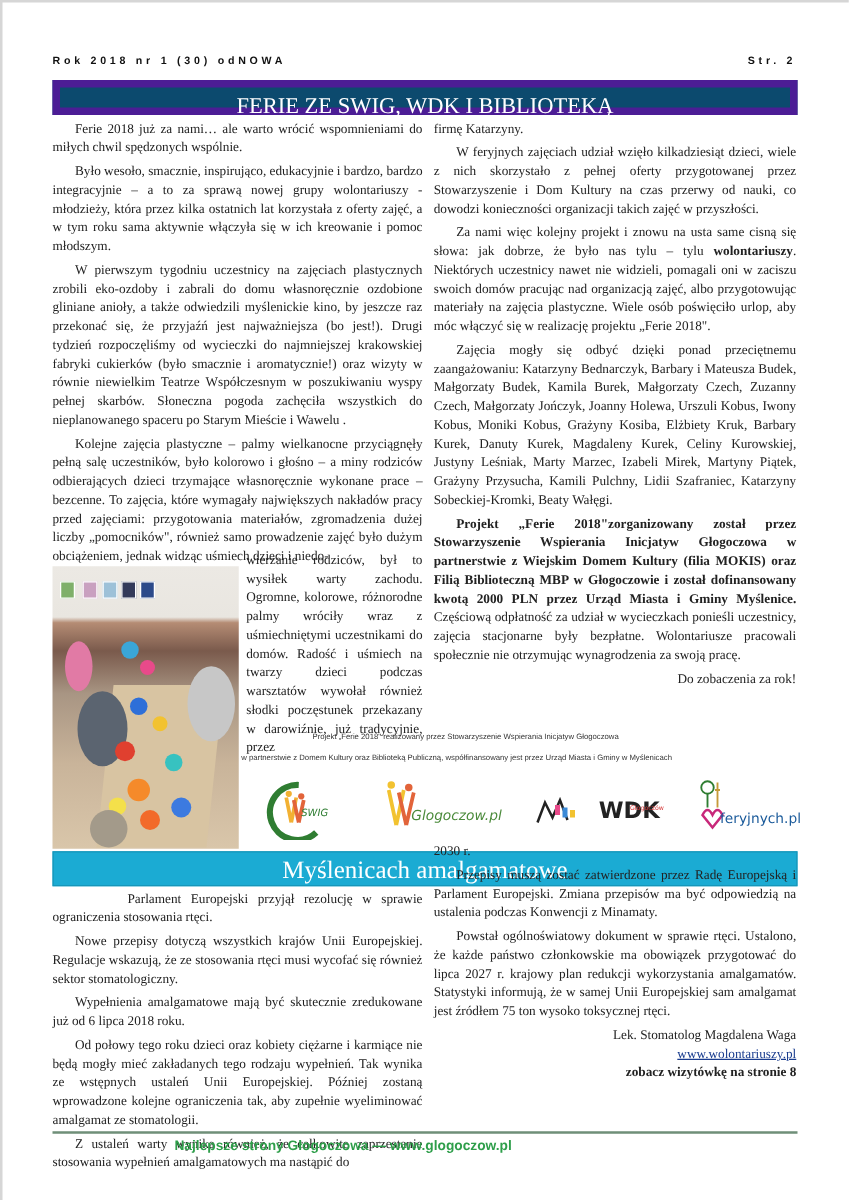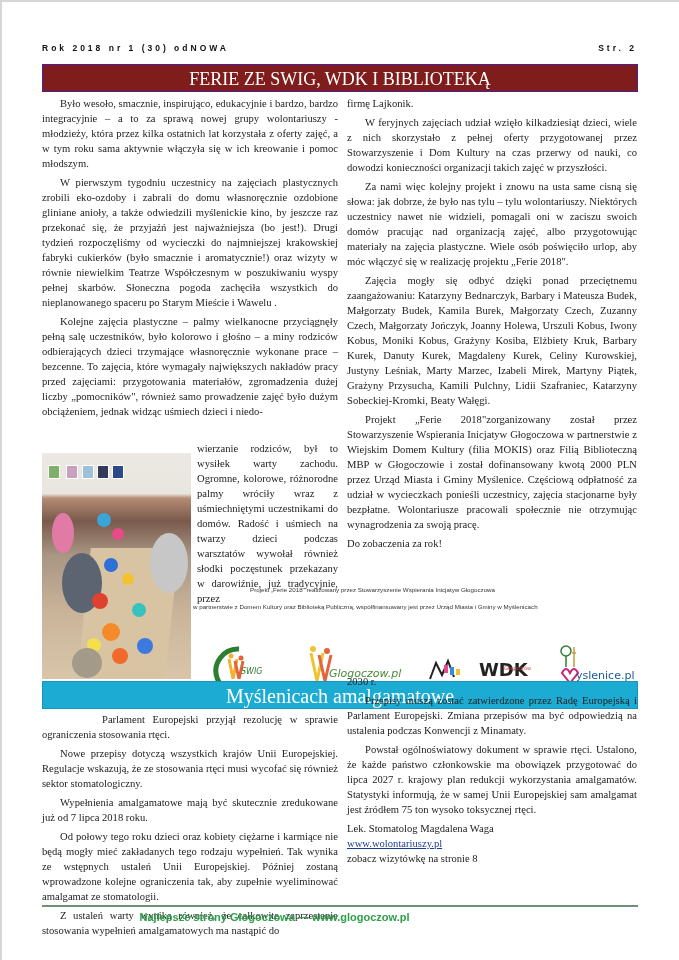--- a/index.html
+++ b/index.html
@@ -11,51 +11,51 @@
   .running-head {
     position:absolute; left:42px; right:42px; top:43px; height:14px;
     font-family:"Liberation Sans", sans-serif; font-weight:bold; font-size:8.5px; letter-spacing:3px; color:#111;
   }
   .running-head .left { position:absolute; left:0; top:0; }
   .running-head .right { position:absolute; right:0; top:0; }
   .section-banner {
     position:absolute; left:42px; width:596px; height:28px; color:#fff; text-align:center;
     font-family:"Liberation Serif", serif; font-size:18px; line-height:28px; box-sizing:border-box;
   }
-  .banner-red { top:64px; background:#7f1d1d; border:1px solid #4c1d95; }
+  .banner-red { top:64px; background:#0c4a6e; border:6px solid #4c1d95; }
   .banner-blue { top:681px; background:#1babd3; border:1px solid #1796b9; font-size:20px; }
   .col {
     position:absolute; font-family:"Liberation Serif", serif; font-size:10.6px; line-height:15px;
     text-align:justify; color:#222;
   }
   .col p { margin:0 0 4px 0; text-indent:18px; }
   .col p.noindent { text-indent:0; }
   .col1 { left:42px; width:296px; top:96px; }
   .col2 { left:347px; width:290px; top:96px; }
   .col3 { left:42px; width:296px; top:712px; }
   .col4 { left:347px; width:290px; top:674px; }
-  .right { }
-  .b { font-weight:normal; }
+  .right { text-align:right; }
+  .b { font-weight:bold; }
   .photo {
     position:absolute; left:42px; top:453px; width:149px; height:226px; overflow:hidden;
     background:linear-gradient(180deg,#ece9e4 0%,#e9e6e0 18%,#b58c74 20%,#7a5a4c 30%,#a89583 45%,#c9b49a 70%,#d9c6aa 100%);
   }
   .photo .wall-frame { position:absolute; top:12px; width:10px; height:12px; background:#6c7aa0; border:1px solid #fff; }
   .photo .table { position:absolute; left:42px; top:95px; width:88px; height:130px; background:#d8c4a2; transform:skewX(-6deg); }
   .photo .blob { position:absolute; border-radius:50%; }
   .wrap-text {
     position:absolute; left:197px; top:441px; width:141px;
     font-family:"Liberation Serif", serif; font-size:10.6px; line-height:15px; text-align:justify; color:#222;
   }
   .partner-line {
     position:absolute; font-family:"Liberation Sans", sans-serif; font-size:6.2px; color:#333; white-space:nowrap;
   }
   .partner-line-1 { left:250px; top:586px; }
   .partner-line-2 { left:193px; top:603px; }
-  .logo { position:absolute; top:643px; height:50px; }
+  .logo { position:absolute; top:622px; height:50px; }
   .logo-swig { left:205px; width:70px; }
   .logo-glog { left:305px; width:90px; }
   .logo-wdk { left:428px; width:100px; }
   .logo-mysl { left:558px; width:75px; }
   .logo-text { position:absolute; font-family:"DejaVu Sans", sans-serif; font-style:italic; white-space:nowrap; }
   .link { color:#1a3d8f; text-decoration:underline; }
   .footer-rule { position:absolute; left:42px; width:596px; top:905px; height:0; border-top:2px solid #6f8f78; }
   .footer-text {
     position:absolute; left:0; width:549px; top:911px; text-align:center;
     font-family:"Liberation Sans", sans-serif; font-weight:bold; font-size:11px; color:#2e9e4a;
@@ -67,20 +67,21 @@
 <div class="page-edge"></div>
 
 <div class="running-head">
   <span class="left">Rok 2018 nr 1 (30) odNOWA</span>
   <span class="right">Str. 2</span>
 </div>
 
 <div class="section-banner banner-red">FERIE ZE SWIG, WDK I BIBLIOTEKĄ</div>
 
 <div class="col col1">
+  <p>Ferie 2018 już za nami… ale warto wrócić wspomnieniami do miłych chwil spędzonych wspólnie.</p>
   <p>Było wesoło, smacznie, inspirująco, edukacyjnie i bardzo, bardzo integracyjnie – a to za sprawą nowej grupy wolontariuszy - młodzieży, która przez kilka ostatnich lat korzystała z oferty zajęć, a w tym roku sama aktywnie włączyła się w ich kreowanie i pomoc młodszym.</p>
   <p>W pierwszym tygodniu uczestnicy na zajęciach plastycznych zrobili eko-ozdoby i zabrali do domu własnoręcznie ozdobione gliniane anioły, a także odwiedzili myślenickie kino, by jeszcze raz przekonać się, że przyjaźń jest najważniejsza (bo jest!). Drugi tydzień rozpoczęliśmy od wycieczki do najmniejszej krakowskiej fabryki cukierków (było smacznie i aromatycznie!) oraz wizyty w równie niewielkim Teatrze Współczesnym w poszukiwaniu wyspy pełnej skarbów. Słoneczna pogoda zachęciła wszystkich do nieplanowanego spaceru po Starym Mieście i Wawelu .</p>
   <p>Kolejne zajęcia plastyczne – palmy wielkanocne przyciągnęły pełną salę uczestników, było kolorowo i głośno – a miny rodziców odbierających dzieci trzymające własnoręcznie wykonane prace – bezcenne. To zajęcia, które wymagały największych nakładów pracy przed zajęciami: przygotowania materiałów, zgromadzenia dużej liczby „pomocników", również samo prowadzenie zajęć było dużym obciążeniem, jednak widząc uśmiech dzieci i niedo-</p>
 </div>
 
 <div class="photo">
   <div class="wall-frame" style="left:6px;background:#7fb06a;"></div>
   <div class="wall-frame" style="left:24px;background:#c9a0c0;"></div>
   <div class="wall-frame" style="left:40px;background:#9dc1d8;"></div>
   <div class="wall-frame" style="left:55px;background:#333a5a;"></div>
@@ -98,21 +99,21 @@
   <div class="blob" style="left:60px;top:170px;width:18px;height:18px;background:#f58a2a;"></div>
   <div class="blob" style="left:95px;top:185px;width:16px;height:16px;background:#3c7ae0;"></div>
   <div class="blob" style="left:70px;top:195px;width:16px;height:16px;background:#f26a2a;"></div>
   <div class="blob" style="left:45px;top:185px;width:14px;height:14px;background:#f4e04a;"></div>
   <div class="blob" style="left:30px;top:195px;width:30px;height:30px;background:#a39a8a;"></div>
 </div>
 
 <div class="wrap-text">wierzanie rodziców, był to wysiłek warty zachodu. Ogromne, kolorowe, różnorodne palmy wróciły wraz z uśmiechniętymi uczestnikami do domów. Radość i uśmiech na twarzy dzieci podczas warsztatów wywołał również słodki poczęstunek przekazany w darowiźnie, już tradycyjnie, przez</div>
 
 <div class="col col2">
-  <p class="noindent">firmę Lajkonik.</p>
+  <p class="noindent">firmę Katarzyny.</p>
   <p>W feryjnych zajęciach udział wzięło kilkadziesiąt dzieci, wiele z nich skorzystało z pełnej oferty przygotowanej przez Stowarzyszenie i Dom Kultury na czas przerwy od nauki, co dowodzi konieczności organizacji takich zajęć w przyszłości.</p>
   <p><span>Za nami więc kolejny projekt i znowu na usta same cisną się słowa: jak dobrze, że było nas tylu – tylu </span><span class="b">wolontariuszy</span><span>. Niektórych uczestnicy nawet nie widzieli, pomagali oni w zaciszu swoich domów pracując nad organizacją zajęć, albo przygotowując materiały na zajęcia plastyczne. Wiele osób poświęciło urlop, aby móc włączyć się w realizację projektu „Ferie 2018".</span></p>
   <p>Zajęcia mogły się odbyć dzięki ponad przeciętnemu zaangażowaniu: Katarzyny Bednarczyk, Barbary i Mateusza Budek, Małgorzaty Budek, Kamila Burek, Małgorzaty Czech, Zuzanny Czech, Małgorzaty Jończyk, Joanny Holewa, Urszuli Kobus, Iwony Kobus, Moniki Kobus, Grażyny Kosiba, Elżbiety Kruk, Barbary Kurek, Danuty Kurek, Magdaleny Kurek, Celiny Kurowskiej, Justyny Leśniak, Marty Marzec, Izabeli Mirek, Martyny Piątek, Grażyny Przysucha, Kamili Pulchny, Lidii Szafraniec, Katarzyny Sobeckiej-Kromki, Beaty Wałęgi.</p>
   <p><span class="b">Projekt „Ferie 2018"zorganizowany został przez Stowarzyszenie Wspierania Inicjatyw Głogoczowa w partnerstwie z Wiejskim Domem Kultury (filia MOKIS) oraz Filią Biblioteczną MBP w Głogoczowie i został dofinansowany kwotą 2000 PLN przez Urząd Miasta i Gminy Myślenice.</span><span> Częściową odpłatność za udział w wycieczkach ponieśli uczestnicy, zajęcia stacjonarne były bezpłatne. Wolontariusze pracowali społecznie nie otrzymując wynagrodzenia za swoją pracę.</span></p>
   <p class="right noindent">Do zobaczenia za rok!</p>
 </div>
 
 <div class="partner-line partner-line-1">Projekt „Ferie 2018" realizowany przez Stowarzyszenie Wspierania Inicjatyw Głogoczowa</div>
 <div class="partner-line partner-line-2">w partnerstwie z Domem Kultury oraz Biblioteką Publiczną, współfinansowany jest przez Urząd Miasta i Gminy w Myślenicach</div>
 
@@ -148,29 +149,29 @@
   <span class="logo-text" style="left:76px;top:22px;font-size:5px;font-style:normal;color:#d63a3a;">Głogoczów</span>
 </div>
 
 <div class="logo logo-mysl">
   <svg width="24" height="44" viewBox="0 0 24 44">
     <circle cx="8" cy="8" r="5" fill="none" stroke="#2f7d32" stroke-width="1.5"></circle>
     <path d="M8 13 L8 24" stroke="#2f7d32" stroke-width="1.5"></path>
     <path d="M16 4 L16 24 M14 10 L18 10" stroke="#c69a3a" stroke-width="1.5"></path>
     <path d="M4 30 Q8 22 12 30 Q16 22 20 30 L12 40 Z" fill="none" stroke="#c8287a" stroke-width="2"></path>
   </svg>
-  <span class="logo-text" style="left:18px;top:26px;font-size:11px;font-style:normal;color:#1a5a9a;">yslenice.pl</span>
+  <span class="logo-text" style="left:18px;top:26px;font-size:11px;font-style:normal;color:#1a5a9a;">feryjnych.pl</span>
 </div>
 
 <div class="section-banner banner-blue">Myślenicach amalgamatowe</div>
 
 <div class="col col3">
   <p style="text-indent:60px;">Parlament Europejski przyjął rezolucję w sprawie ograniczenia stosowania rtęci.</p>
   <p>Nowe przepisy dotyczą wszystkich krajów Unii Europejskiej. Regulacje wskazują, że ze stosowania rtęci musi wycofać się również sektor stomatologiczny.</p>
-  <p>Wypełnienia amalgamatowe mają być skutecznie zredukowane już od 7 lipca 2018 roku.</p>
+  <p>Wypełnienia amalgamatowe mają być skutecznie zredukowane już od 6 lipca 2018 roku.</p>
   <p>Od połowy tego roku dzieci oraz kobiety ciężarne i karmiące nie będą mogły mieć zakładanych tego rodzaju wypełnień. Tak wynika ze wstępnych ustaleń Unii Europejskiej. Później zostaną wprowadzone kolejne ograniczenia tak, aby zupełnie wyeliminować amalgamat ze stomatologii.</p>
   <p>Z ustaleń warty wynika również, że całkowite zaprzestanie stosowania wypełnień amalgamatowych ma nastąpić do</p>
 </div>
 
 <div class="col col4">
   <p class="noindent">2030 r.</p>
   <p>Przepisy muszą zostać zatwierdzone przez Radę Europejską i Parlament Europejski. Zmiana przepisów ma być odpowiedzią na ustalenia podczas Konwencji z Minamaty.</p>
   <p>Powstał ogólnoświatowy dokument w sprawie rtęci. Ustalono, że każde państwo członkowskie ma obowiązek przygotować do lipca 2027 r. krajowy plan redukcji wykorzystania amalgamatów. Statystyki informują, że w samej Unii Europejskiej sam amalgamat jest źródłem 75 ton wysoko toksycznej rtęci.</p>
   <p class="right noindent" style="margin:0;">Lek. Stomatolog Magdalena Waga</p>
   <p class="right noindent" style="margin:0;"><span class="link">www.wolontariuszy.pl</span></p>

